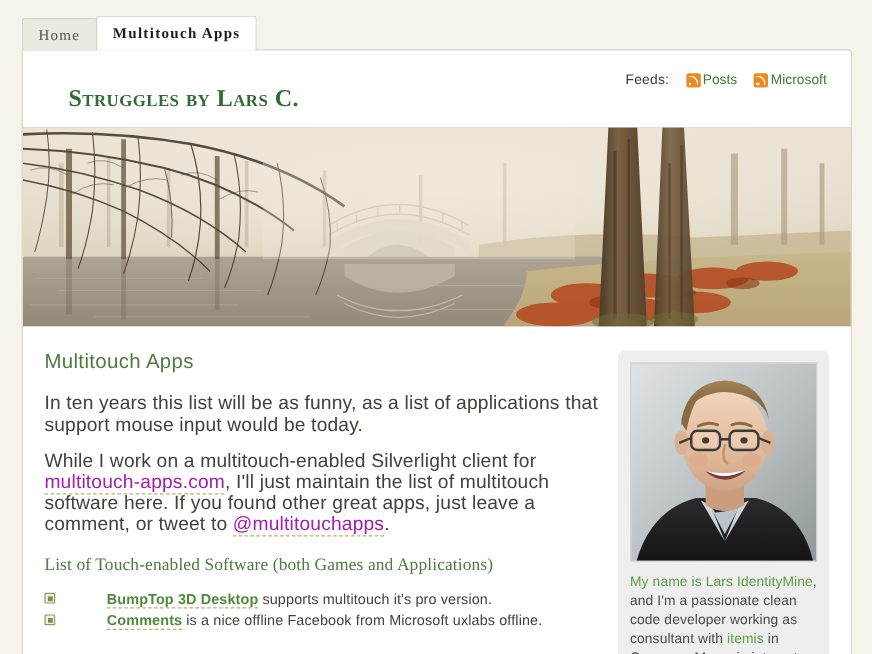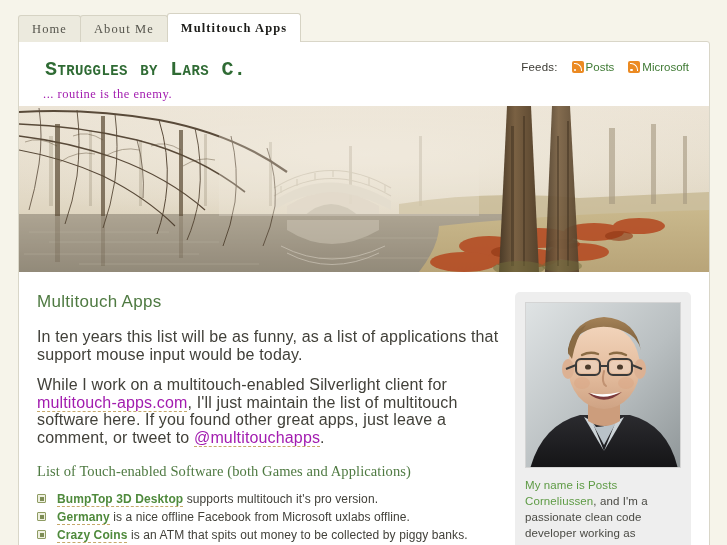--- a/index.html
+++ b/index.html
@@ -58,27 +58,27 @@
     border-radius: 0 3px 0 0;
   }
 
   
   #header {
     position: relative;
     height: 60px;
     padding: 13px 22px 0 22px;
   }
   #blog-title {
-    font-family: Liberation Mono, monospace;
+    font-family: Liberation Serif, serif;
     font-size: 20px;
     font-weight: bold;
     font-variant: small-caps;
     color: #2f6b34;
     letter-spacing: 0.4px;
-    margin: 4px;
+    margin: 16px;
     line-height: 22px;
   }
   #tagline {
     font-family: "Liberation Serif", serif;
     font-size: 12.5px;
     color: #a21caf;
     margin: 6px 0 0 2px;
     letter-spacing: 0.5px;
   }
   #feeds {
@@ -178,20 +178,21 @@
     text-decoration: none;
     border-bottom: 1px dashed #c6a96b;
     cursor: pointer;
   }
   a.plain-link {
     color: #4f8a3c;
     text-decoration: none;
     border-bottom: 1px dashed #c6a96b;
     cursor: pointer;
     font-weight: bold;
+    margin-left: 32px;
   }
 
   
   ul#app-list {
     list-style: none;
     margin: 0; padding: 0;
   }
   ul#app-list li {
     font-size: 12px;
     line-height: 16.5px;
@@ -248,21 +249,20 @@
     color: #5e9b45;
     text-decoration: none;
     cursor: pointer;
   }
 </style>
 </head>
 <body>
 
 <div id="tabbar">
   <div class="tab">Home</div>
-  <div class="tab">About Me</div>
   <div class="tab active">Multitouch Apps</div>
 </div>
 
 <div id="page">
 
   <div id="header">
     <h1 id="blog-title">Struggles by Lars C.</h1>
     <div id="tagline">... routine is the enemy.</div>
 
     <div id="feeds">
@@ -443,25 +443,21 @@
 
       <h2 id="list-title">List of Touch-enabled Software (both Games and Applications)</h2>
 
       <ul id="app-list">
         <li>
           <span class="li-bullet"></span>
           <a class="plain-link">BumpTop 3D Desktop</a><span> supports multitouch it's pro version.</span>
         </li>
         <li>
           <span class="li-bullet"></span>
-          <a class="plain-link">Germany</a><span> is a nice offline Facebook from Microsoft uxlabs offline.</span>
-        </li>
-        <li>
-          <span class="li-bullet"></span>
-          <a class="plain-link">Crazy Coins</a><span> is an ATM that spits out money to be collected by piggy banks.</span>
+          <a class="plain-link">Comments</a><span> is a nice offline Facebook from Microsoft uxlabs offline.</span>
         </li>
         <li>
           
           
         </li>
 
       </ul>
     </div>
 
     <div id="sidebar">
@@ -527,19 +523,19 @@
             <path d="M78 68 Q75 80 80 83" stroke="#c19272" stroke-width="2" fill="none" stroke-linecap="round"></path>
 
             <path d="M62 90 Q78 104 96 89 Q78 96 62 90 Z" fill="#7c3b3b"></path>
             <path d="M64 90 Q78 98 94 89 Q78 93 64 90 Z" fill="#ffffff"></path>
 
             <ellipse cx="56" cy="80" rx="8" ry="6" fill="#d9a583" opacity="0.45"></ellipse>
             <ellipse cx="100" cy="80" rx="8" ry="6" fill="#d9a583" opacity="0.45"></ellipse>
           </svg>
         </div>
         <p id="bio">
-          <a class="side-link">My name is Posts Corneliussen</a><span>, and I'm a passionate clean code developer working as consultant with </span><a class="side-link">itemis</a><span> in Germany. My main interest within programming is enterprise</span>
+          <a class="side-link">My name is Lars IdentityMine</a><span>, and I'm a passionate clean code developer working as consultant with </span><a class="side-link">itemis</a><span> in Germany. My main interest within programming is enterprise</span>
         </p>
       </div>
     </div>
 
   </div>
 </div>
 
 </body></html>

